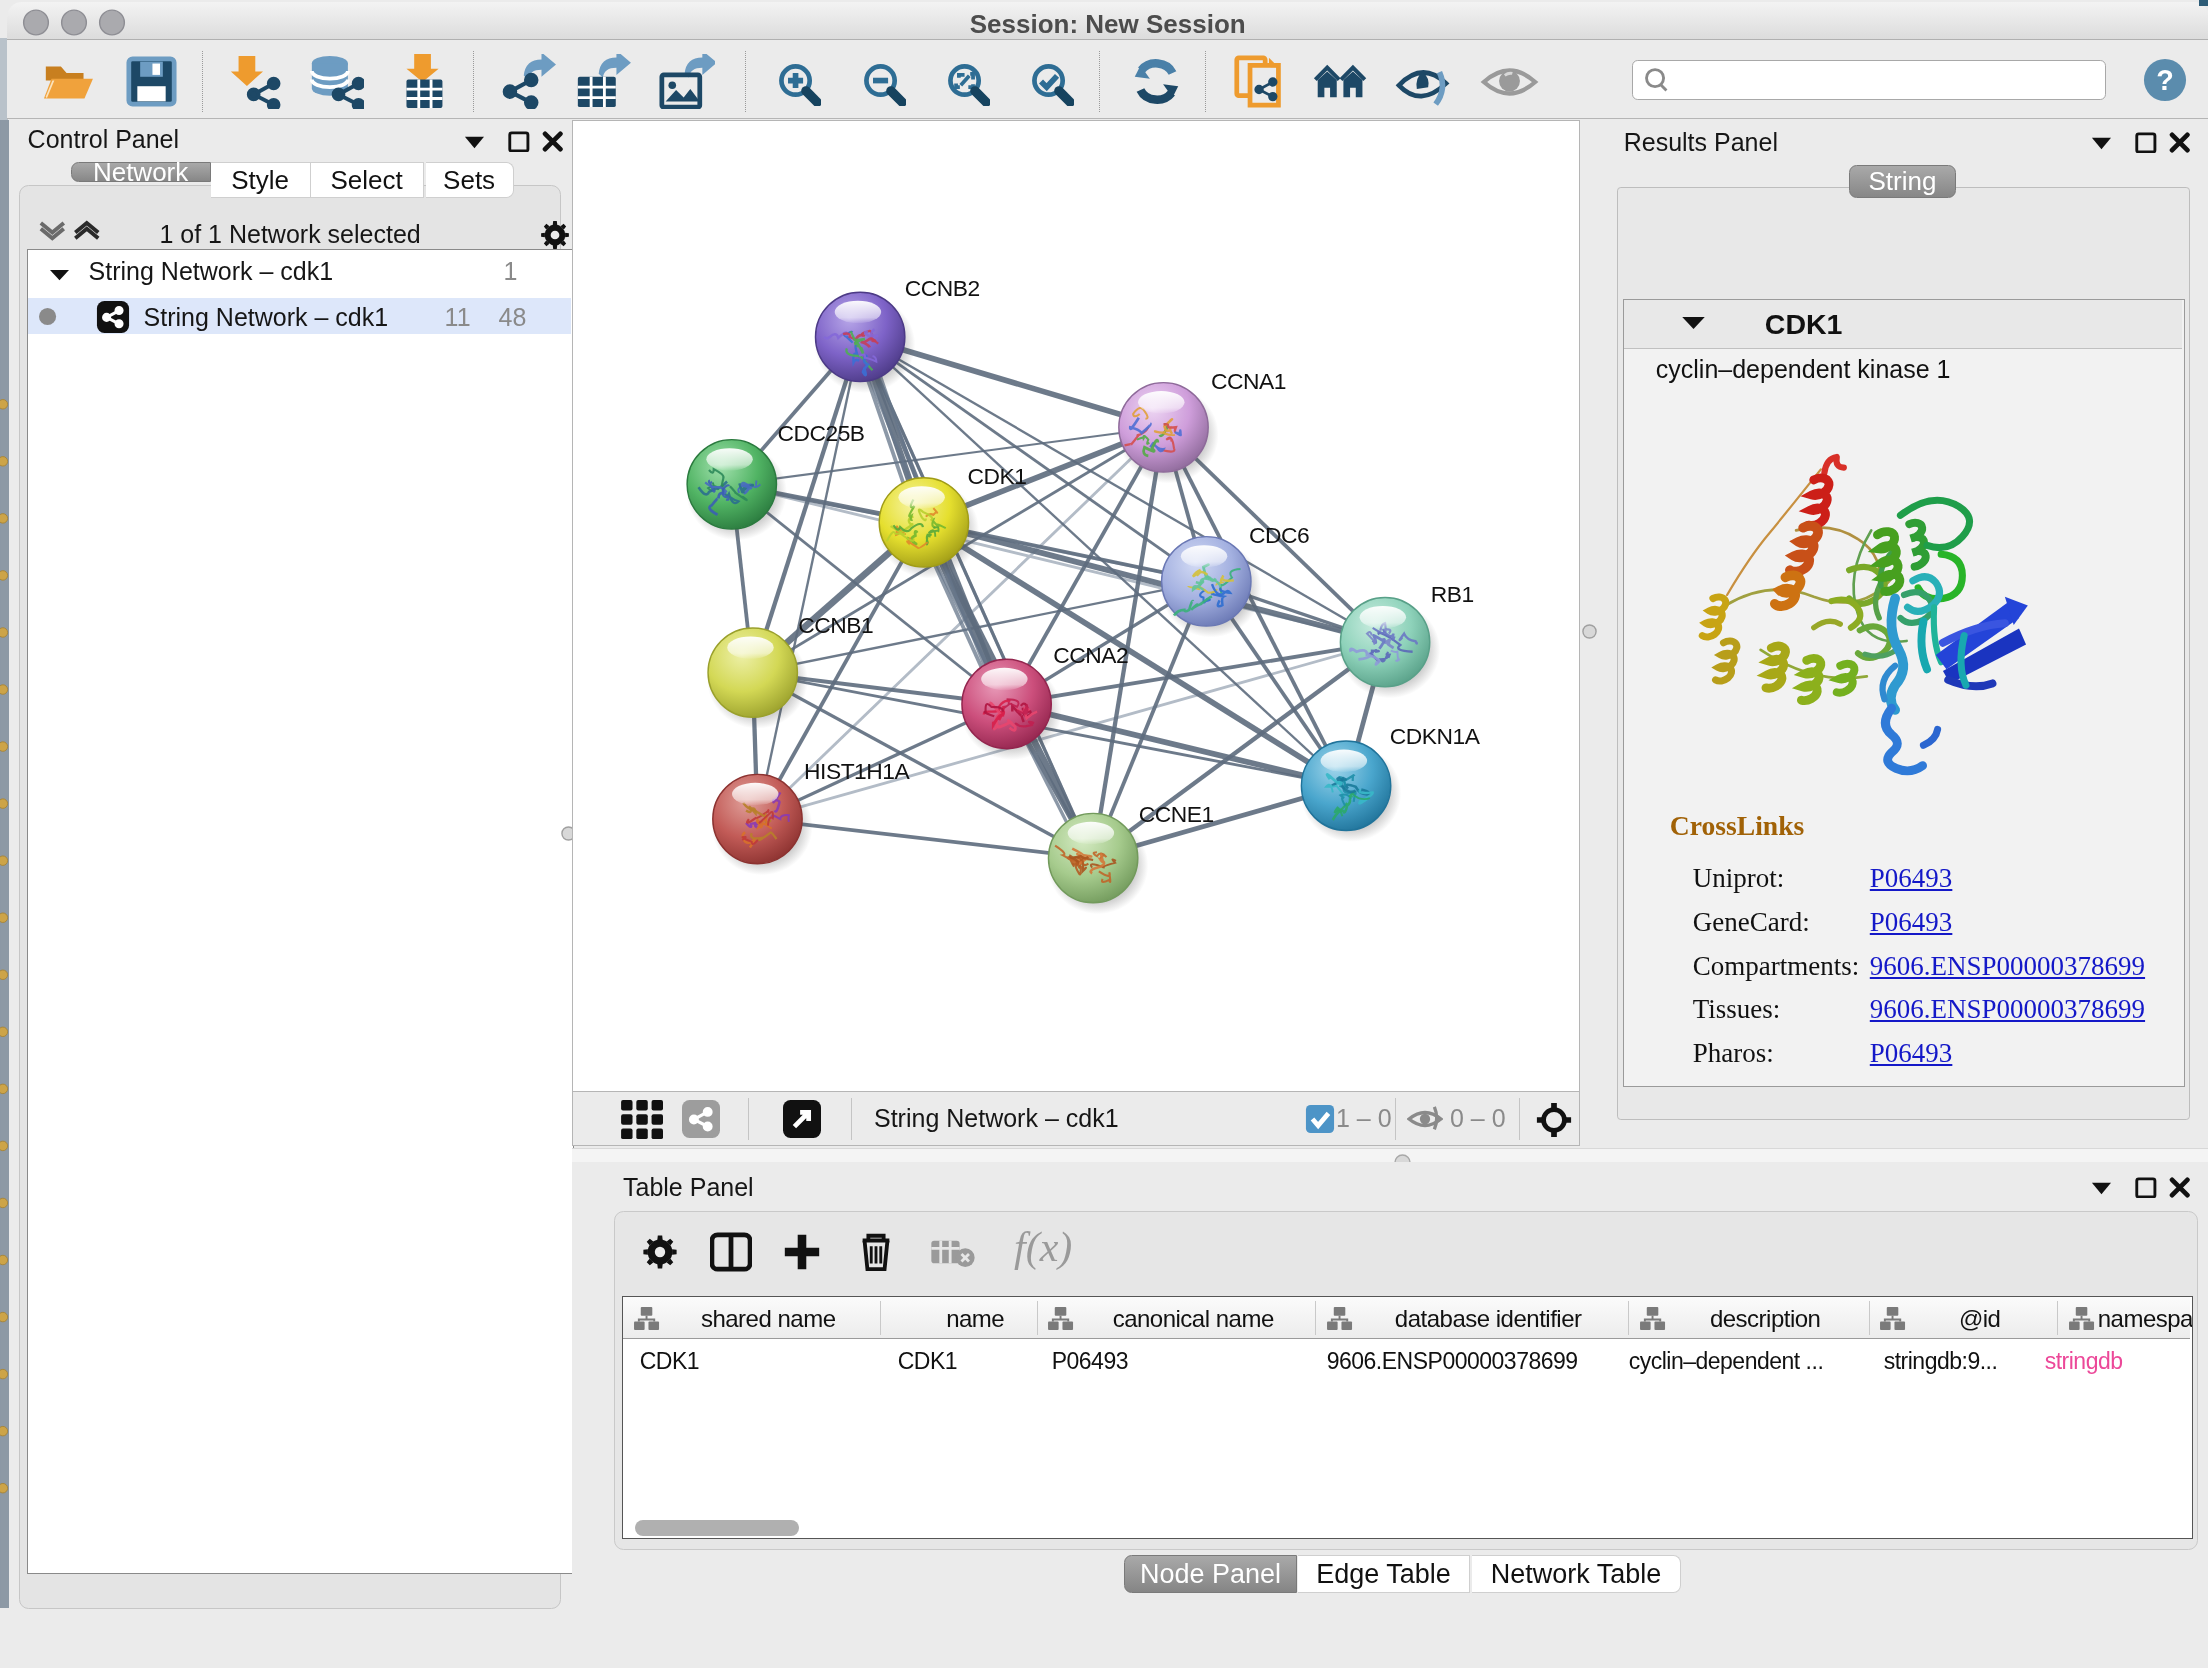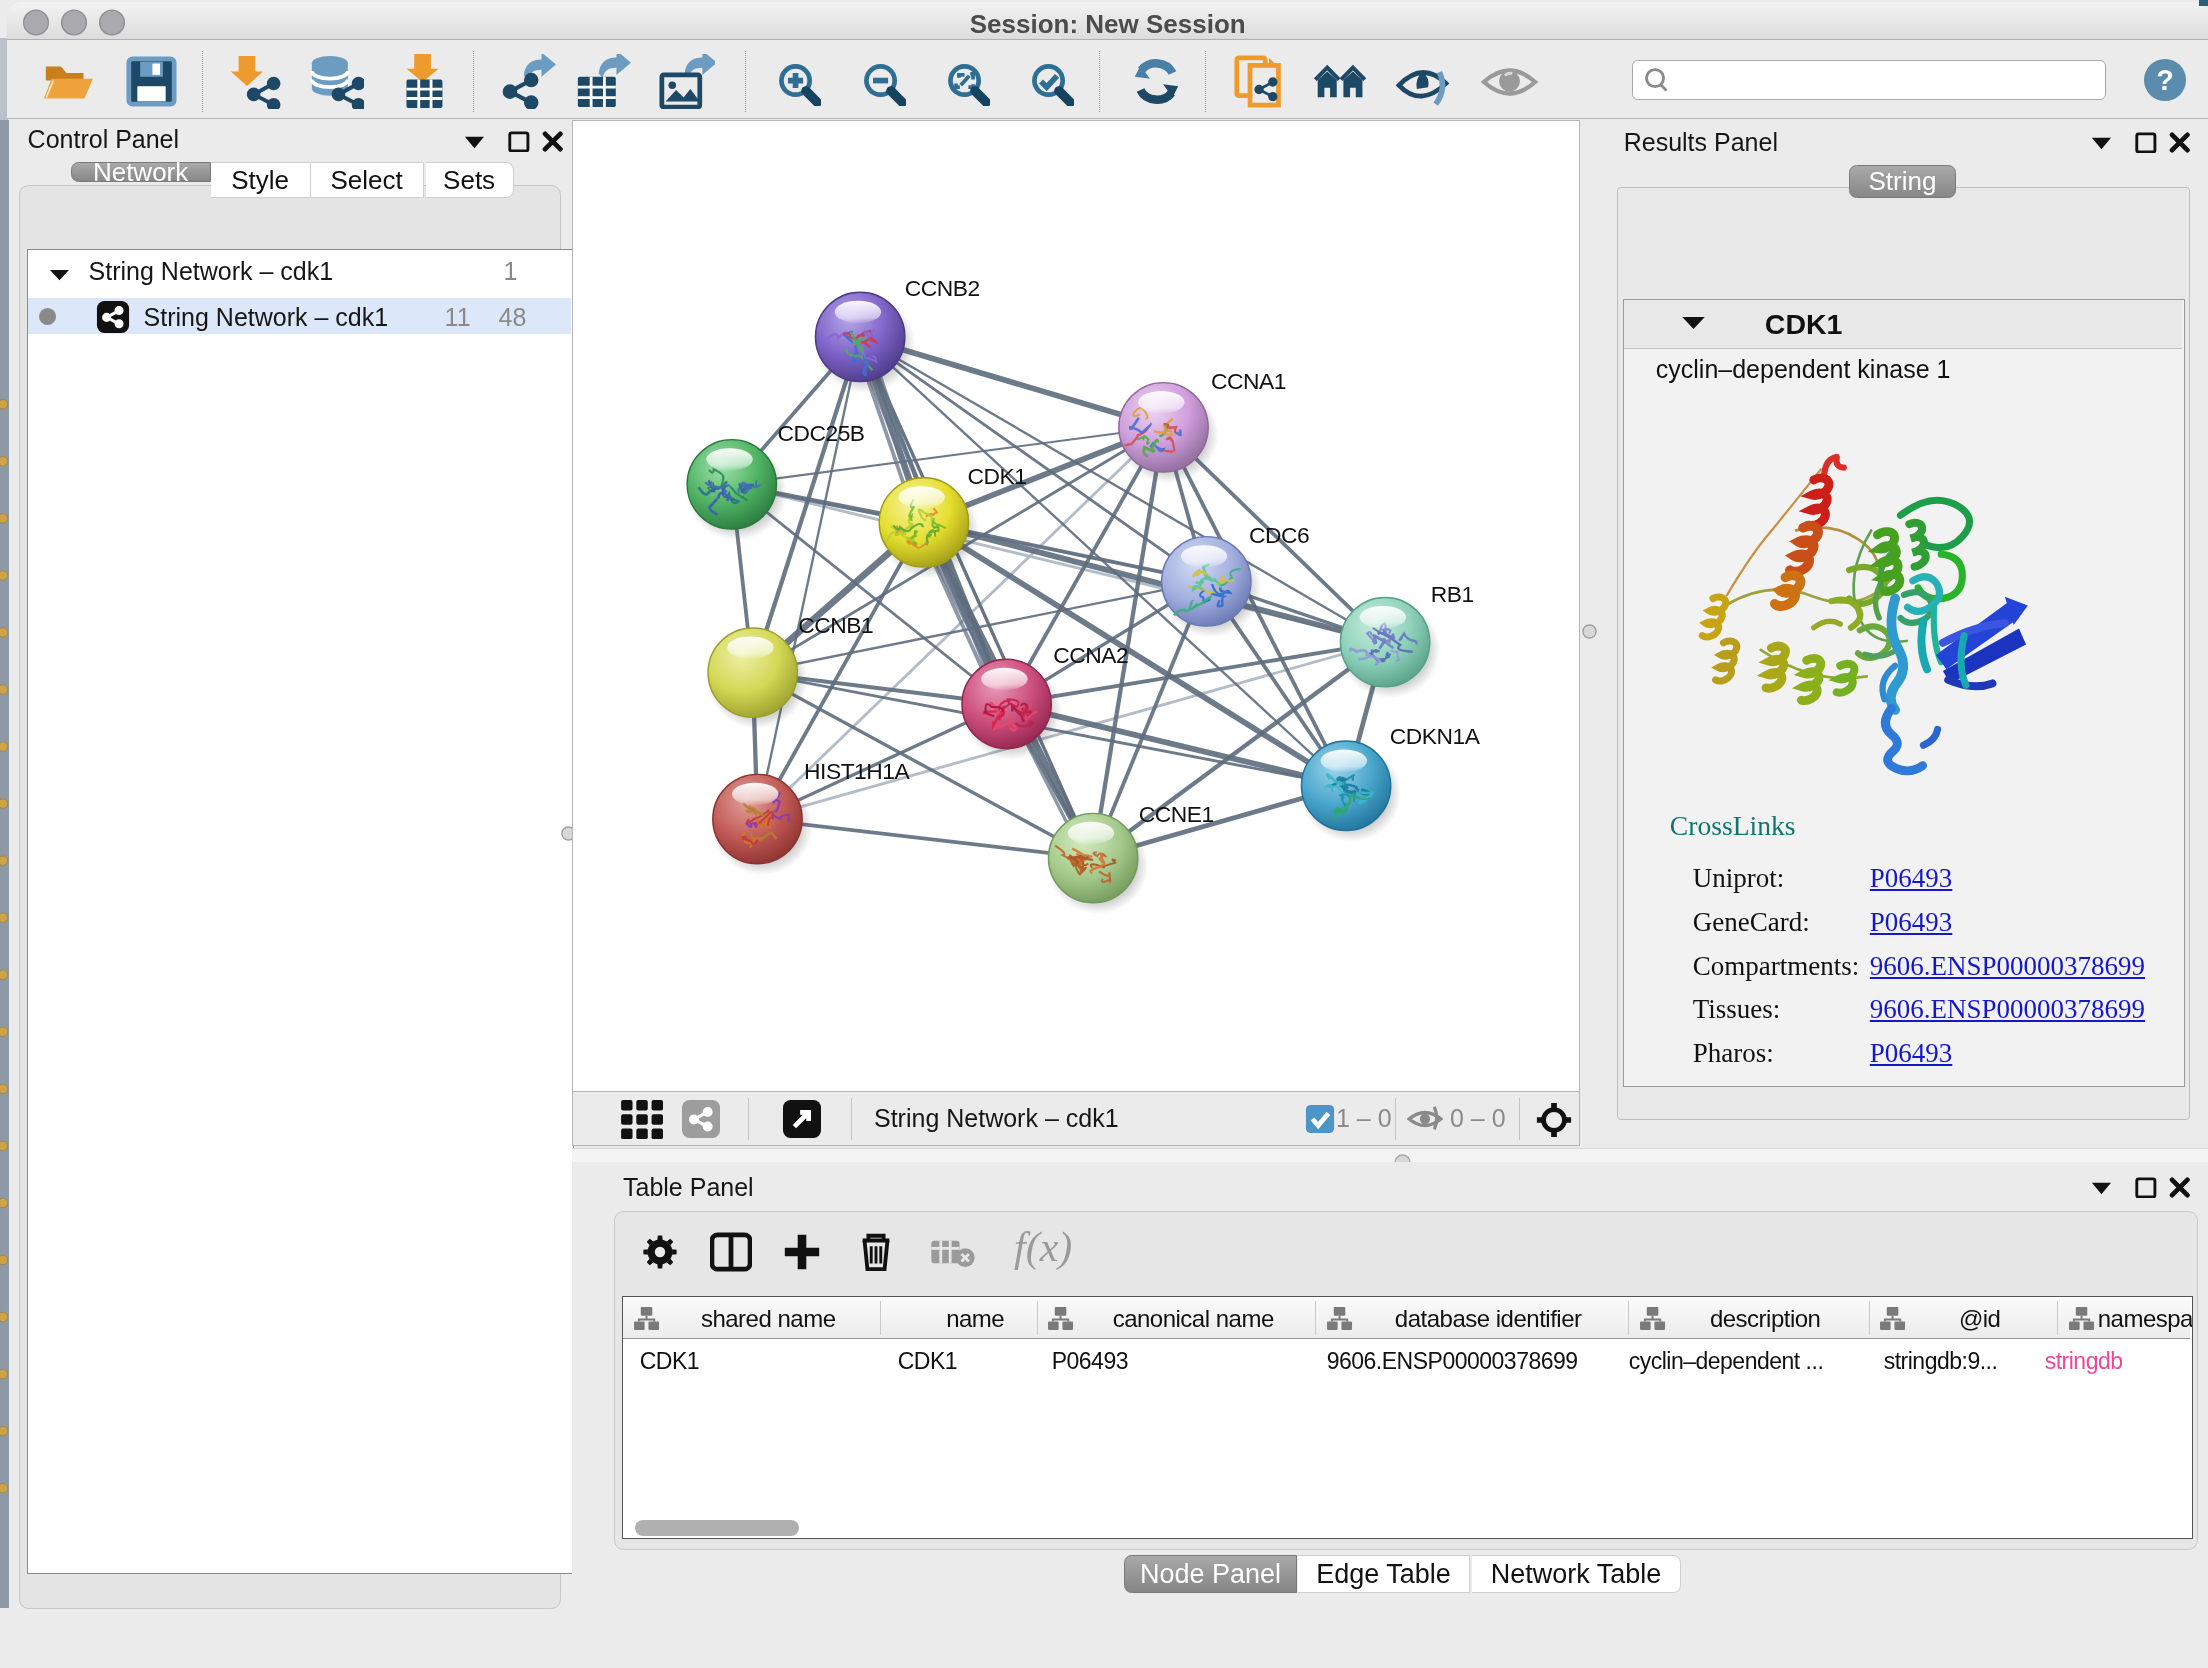--- a/index.html
+++ b/index.html
@@ -184,20 +184,32 @@
       <div class="abs" style="left:454px;top:10.5px;width:105px;height:21px"><svg width="105" height="21" viewBox="0 0 110 22" style="">
           <path d="M2,6 l20,0 l-10,12 z" fill="#111"></path>
           <rect x="49" y="2" width="19" height="19" fill="none" stroke="#111" stroke-width="3" rx="2"></rect>
           <path d="M86,3 l16,16 M102,3 l-16,16" stroke="#111" stroke-width="5" stroke-linecap="round"></path>
         </svg></div>
       <div class="abs" style="left:10.5px;top:65px;width:542px;height:1424px;background:#e4e4e4;border:1px solid #c6c6c6;border-radius:9.5px"></div>
       <div class="abs" style="left:62px;top:42px;width:140px;height:20px;background:linear-gradient(#a9a9a9,#878787);color:#fff;border:1px solid #7a7a7a;border-radius:7.6px 0 0 7.6px;display:flex;align-items:center;justify-content:center;font-size:26px">Network</div>
       <div class="abs" style="left:202px;top:42px;width:100px;height:36px;background:#fff;color:#111;border:1px solid #cfcfcf;border-left:none;display:flex;align-items:center;justify-content:center;font-size:26px">Style</div>
       <div class="abs" style="left:302px;top:42px;width:113px;height:36px;background:#fff;color:#111;border:1px solid #cfcfcf;border-left:none;display:flex;align-items:center;justify-content:center;font-size:26px">Select</div>
       <div class="abs" style="left:417px;top:42px;width:88px;height:36px;background:#fff;color:#111;border:1px solid #cfcfcf;border-left:none;border-radius:0 7.6px 7.6px 0;display:flex;align-items:center;justify-content:center;font-size:26px">Sets</div>
+      <div class="abs" style="left:15px;top:98px;width:533px;height:29.5px;background:#e4e4e4;">
+        <div class="abs" style="left:13.3px;top:1px"><svg width="67" height="27" viewBox="0 0 70 28" style="">
+            <path d="M4,6 l12,10 l12,-10 M4,0 l12,10 l12,-10" stroke="#6a6a6a" stroke-width="4" fill="none" transform="translate(0,4)"></path>
+            <path d="M40,16 l12,-10 l12,10 M40,22 l12,-10 l12,10" stroke="#2a2a2a" stroke-width="4" fill="none" transform="translate(0,-2)"></path>
+          </svg></div>
+        <div class="abs txt" style="left:0;width:100%;text-align:center;top:1.9px">1 of 1 Network selected</div>
+        <div class="abs" style="left:514px;top:0px"><svg width="34" height="34" viewBox="0 0 36 36" style="">
+            <circle cx="18" cy="18" r="11" fill="#111"></circle>
+            <path d="M28.7,15.6 L32.7,16.1 L32.7,19.9 L28.7,20.4 Z M27.3,23.9 L29.8,27.1 L27.1,29.8 L23.9,27.3 Z M20.4,28.7 L19.9,32.7 L16.1,32.7 L15.6,28.7 Z M12.1,27.3 L8.9,29.8 L6.2,27.1 L8.7,23.9 Z M7.3,20.4 L3.3,19.9 L3.3,16.1 L7.3,15.6 Z M8.7,12.1 L6.2,8.9 L8.9,6.2 L12.1,8.7 Z M15.6,7.3 L16.1,3.3 L19.9,3.3 L20.4,7.3 Z M23.9,8.7 L27.1,6.2 L29.8,8.9 L27.3,12.1 Z" fill="#111"></path>
+            <circle cx="18" cy="18" r="4.62" fill="#ebebeb"></circle>
+          </svg></div>
+      </div>
       <div class="abs" style="left:18px;top:129px;width:547px;height:1325px;background:#fff;border:1.9px solid #8a8a8a">
         <div class="abs" style="left:21px;top:17px"><svg width="21" height="13.3" viewBox="0 0 22 14" style="">
             <path d="M1,2 l20,0 l-10,11 z" fill="#111"></path>
           </svg></div>
         <div class="abs txt" style="left:61px;top:6.7px">String Network – cdk1</div>
         <div class="abs txt graytxt" style="left:476px;top:6.7px">1</div>
         <div class="abs" style="left:0;top:48px;width:543px;height:36px;background:#dde7fa">
           <div class="abs" style="left:11.4px;top:9.5px"><svg width="19" height="19" viewBox="0 0 20 20" style="">
               <circle cx="9" cy="9" r="9" fill="#8a8a8a"></circle>
             </svg></div>
@@ -655,21 +667,21 @@
                 <path d="M306,254 L392,206 L400,224 L314,268 Z" fill="#1a34c0"></path>
                 <path d="M376,170 L402,180 L386,202 Z" fill="#2444d8"></path>
                 <path d="M306,222 q38,-20 70,-22" fill="none" stroke="#3a55e0" stroke-width="9" stroke-linecap="round" stroke-linejoin="round"></path>
                 <path d="M312,264 q28,12 50,4" fill="none" stroke="#1f38b8" stroke-width="9" stroke-linecap="round" stroke-linejoin="round"></path>
                 <path d="M330,214 q-8,34 2,56" fill="none" stroke="#18a8b0" stroke-width="8" stroke-linecap="round" stroke-linejoin="round"></path>
                 <path d="M248,296 q-14,18 0,30 q13,10 0,20 q-11,11 5,18 q16,7 30,-3" fill="none" stroke="#2f7ad8" stroke-width="10" stroke-linecap="round" stroke-linejoin="round"></path>
                 <path d="M284,338 q14,-6 16,-18" fill="none" stroke="#2b66d0" stroke-width="8" stroke-linecap="round" stroke-linejoin="round"></path>
                 <path d="M252,248 q-20,16 -12,38" fill="none" stroke="#2f8ad0" stroke-width="7" stroke-linecap="round" stroke-linejoin="round"></path>
               </g>
             </svg></div>
-          <div class="abs" style="left:46px;top:510px;font-family:'Liberation Serif',serif;font-size:27.6px;font-weight:normal;color:#0f766e">CrossLinks</div>
+          <div class="abs" style="left:46px;top:510px;font-family:'Liberation Serif',serif;font-size:27.6px;font-weight:bold;color:#a16207">CrossLinks</div>
           <div class="abs" style="left:69px;top:563px;font-family:'Liberation Serif',serif;font-size:27px;color:#111">Uniprot:</div>
           <div class="abs" style="left:246px;top:563px;font-family:'Liberation Serif',serif;font-size:27px;color:#1418c8;text-decoration:underline">P06493</div>
           <div class="abs" style="left:69px;top:607px;font-family:'Liberation Serif',serif;font-size:27px;color:#111">GeneCard:</div>
           <div class="abs" style="left:246px;top:607px;font-family:'Liberation Serif',serif;font-size:27px;color:#1418c8;text-decoration:underline">P06493</div>
           <div class="abs" style="left:69px;top:651px;font-family:'Liberation Serif',serif;font-size:27px;color:#111">Compartments:</div>
           <div class="abs" style="left:246px;top:651px;font-family:'Liberation Serif',serif;font-size:27px;color:#1418c8;text-decoration:underline">9606.ENSP00000378699</div>
           <div class="abs" style="left:69px;top:694px;font-family:'Liberation Serif',serif;font-size:27px;color:#111">Tissues:</div>
           <div class="abs" style="left:246px;top:694px;font-family:'Liberation Serif',serif;font-size:27px;color:#1418c8;text-decoration:underline">9606.ENSP00000378699</div>
           <div class="abs" style="left:69px;top:738px;font-family:'Liberation Serif',serif;font-size:27px;color:#111">Pharos:</div>
           <div class="abs" style="left:246px;top:738px;font-family:'Liberation Serif',serif;font-size:27px;color:#1418c8;text-decoration:underline">P06493</div>

